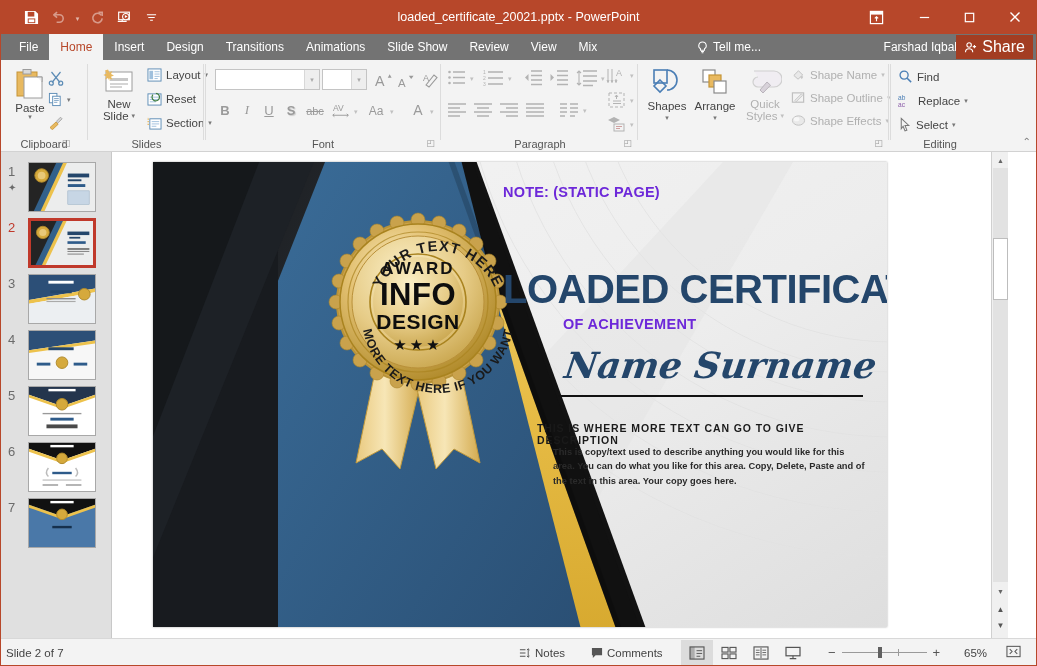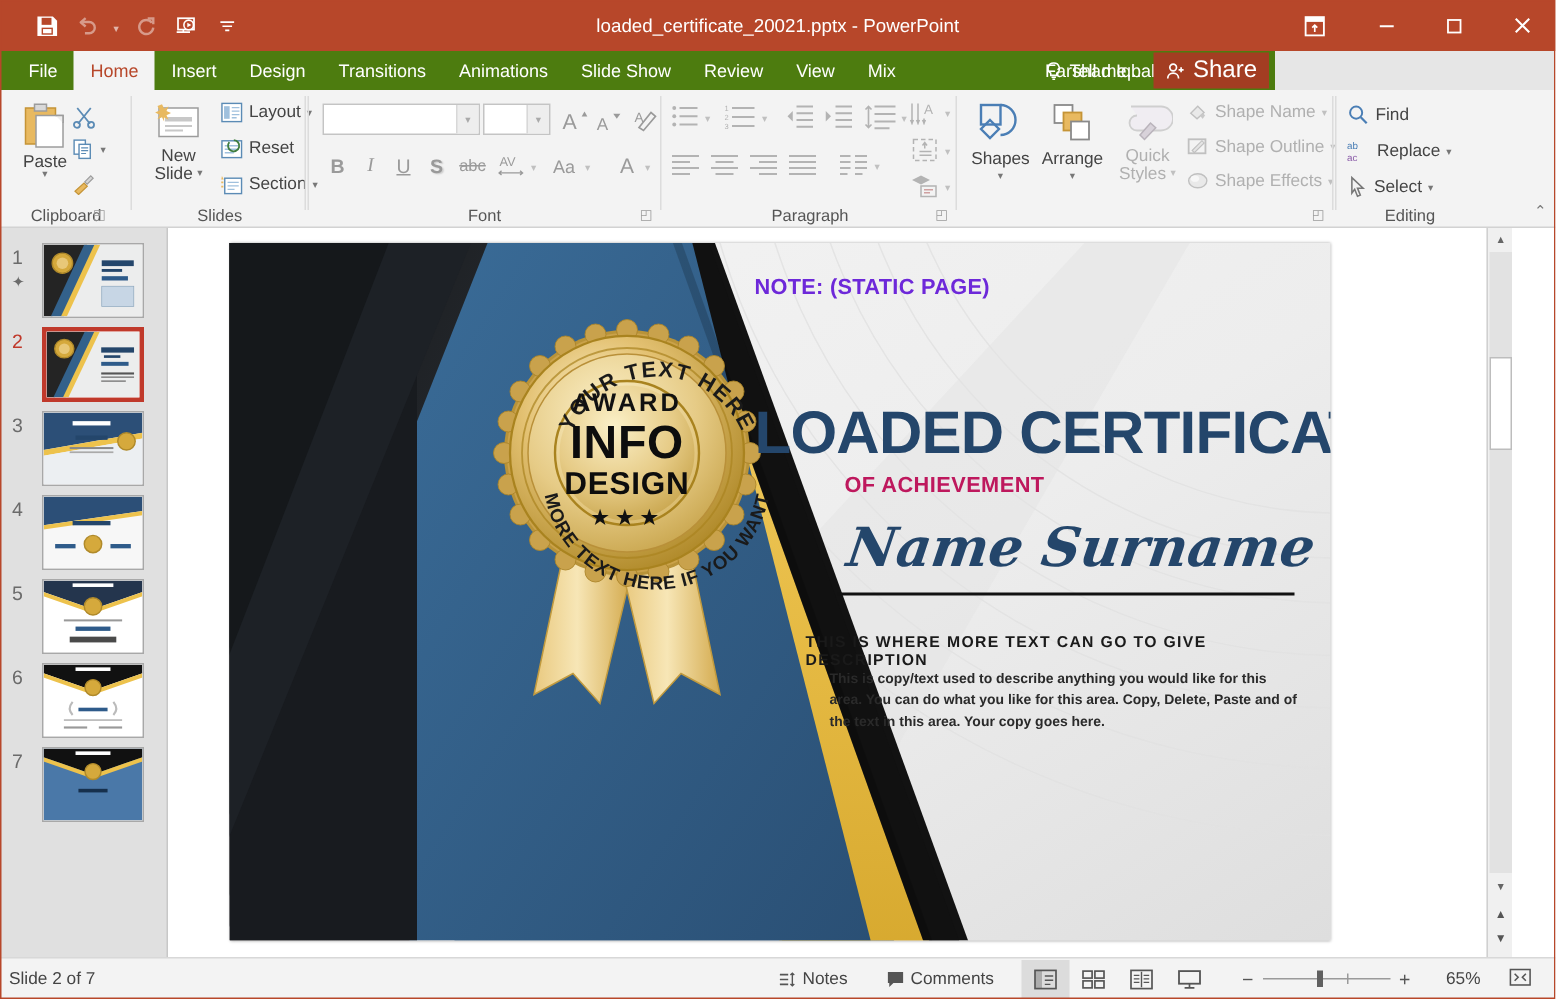--- a/index.html
+++ b/index.html
@@ -30,22 +30,22 @@
     line-height: 34px; text-align: center; font-size: 12.5px; color: #fff;
   }
   .wincontrols { position: absolute; right: 0; top: 0; height: 34px; display: flex; align-items: center; }
   .wc {
     width: 45px; height: 34px; display: flex; align-items: center; justify-content: center; color: #fff;
   }
   .wc.ribopt { width: 40px; margin-right: 6px; }
 
   
   .tabrow {
-    position: absolute; top: 34px; left: 0; width: 850px; height: 26px;
-    background: #4d7c0f;
+    position: absolute; top: 34px; left: 0; width: 1037px; height: 26px;
+    background: #737373;
     text-decoration: underline;
   }
   .tabs { position: absolute; left: 8px; top: 0; height: 26px; display: flex; align-items: stretch; }
   .tab {
     padding: 0 11px; height: 26px; line-height: 26px; font-size: 12px; color: #fff; white-space: nowrap;
   }
   .tab.active { background: #f3f3f3; color: #b7472a; }
   .tab.file { color: #fff; }
   .tellme {
     position: absolute; left: 697px; top: 0; height: 26px; line-height: 26px;
@@ -876,21 +876,21 @@
               <text x="80" y="112" text-anchor="middle" font-family="Liberation Sans, sans-serif" font-size="21" font-weight="bold" fill="#0d0d0d" letter-spacing="0.5">DESIGN</text>
               <text x="80" y="133" text-anchor="middle" font-family="DejaVu Sans, sans-serif" font-size="15" fill="#111" letter-spacing="3">★★★</text>
             </g>
           </g>
         </svg>
 
         <div style="position:absolute; left:350px; top:22px; font-size:14.5px; font-weight:bold; color:#6d28d9; letter-spacing:.2px;">NOTE: (STATIC PAGE)</div>
 
         <div style="position:absolute; left:350px; top:105px; font-size:40px; font-weight:bold; color:#24466b; letter-spacing:-.5px; white-space:nowrap;">LOADED CERTIFICATE</div>
 
-        <div style="position:absolute; left:410px; top:154px; font-size:14.5px; font-weight:bold; color:#be185d; letter-spacing:.3px;">OF ACHIEVEMENT</div>
+        <div style="position:absolute; left:410px; top:154px; font-size:14.5px; font-weight:bold; color:#6d28d9; letter-spacing:.3px;">OF ACHIEVEMENT</div>
 
         <div style="position:absolute; left:412px; top:182px; width:300px; font-family:'DejaVu Serif', serif; font-style:italic; font-weight:bold; font-size:36px; color:#24466b; transform:skewX(-8deg); white-space:nowrap;">Name Surname</div>
 
         <div style="position:absolute; left:405px; top:233px; width:305px; height:2px; background:#111;"></div>
 
         <div style="position:absolute; left:384px; top:260px; font-size:10.5px; font-weight:bold; color:#1a1a1a; letter-spacing:.9px;">THIS IS WHERE MORE TEXT CAN GO TO GIVE DESCRIPTION</div>
 
         <div style="position:absolute; left:400px; top:283px; width:315px; font-size:9.3px; line-height:1.55; font-weight:bold; color:#2a2a2a;">This is copy/text used to describe anything you would like for this area. You can do what you like for this area. Copy, Delete, Paste and of the text in this area. Your copy goes here.</div>
       </div>
 

